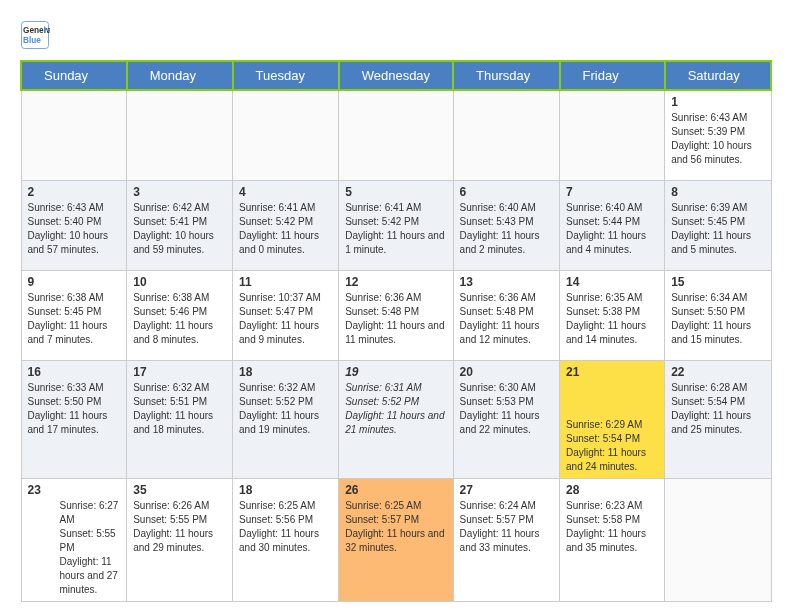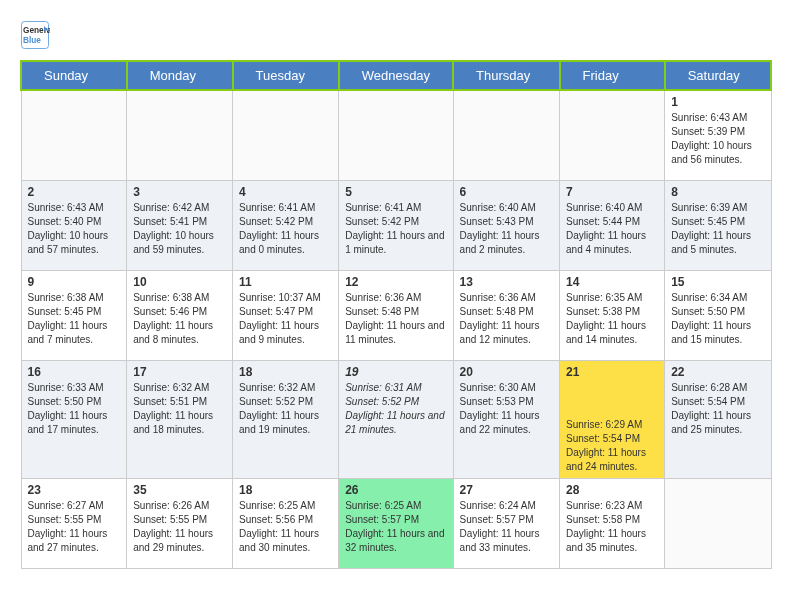--- a/index.html
+++ b/index.html
@@ -269,37 +269,37 @@
         <td style="background: rgb(238, 242, 247);">
           <span class="day-num">22</span>
           <div class="day-info" style="white-space: pre-line;">Sunrise: 6:28 AM
 Sunset: 5:54 PM
 Daylight: 11 hours and 25 minutes.</div>
         </td>
       </tr>
       <tr>
         <td style="background: rgb(255, 255, 255);">
           <span class="day-num">23</span>
-          <div class="day-info" style="white-space: pre-line;">Sunrise: 6:27 AM
+          <div class="day-info" style="white-space: pre-line; margin-left: 32px;">Sunrise: 6:27 AM
 Sunset: 5:55 PM
 Daylight: 11 hours and 27 minutes.</div>
         </td>
         <td style="background: rgb(255, 255, 255);">
           <span class="day-num">35</span>
           <div class="day-info" style="white-space: pre-line;">Sunrise: 6:26 AM
 Sunset: 5:55 PM
 Daylight: 11 hours and 29 minutes.</div>
         </td>
         <td style="background: rgb(255, 255, 255);">
           <span class="day-num">18</span>
           <div class="day-info" style="white-space: pre-line;">Sunrise: 6:25 AM
 Sunset: 5:56 PM
 Daylight: 11 hours and 30 minutes.</div>
         </td>
-        <td style="background: #86efac;">
+        <td style="background: #fdba74;">
           <span class="day-num">26</span>
           <div class="day-info" style="white-space: pre-line;">Sunrise: 6:25 AM
 Sunset: 5:57 PM
 Daylight: 11 hours and 32 minutes.</div>
         </td>
         <td style="background: rgb(255, 255, 255);">
           <span class="day-num">27</span>
           <div class="day-info" style="white-space: pre-line;">Sunrise: 6:24 AM
 Sunset: 5:57 PM
 Daylight: 11 hours and 33 minutes.</div>

